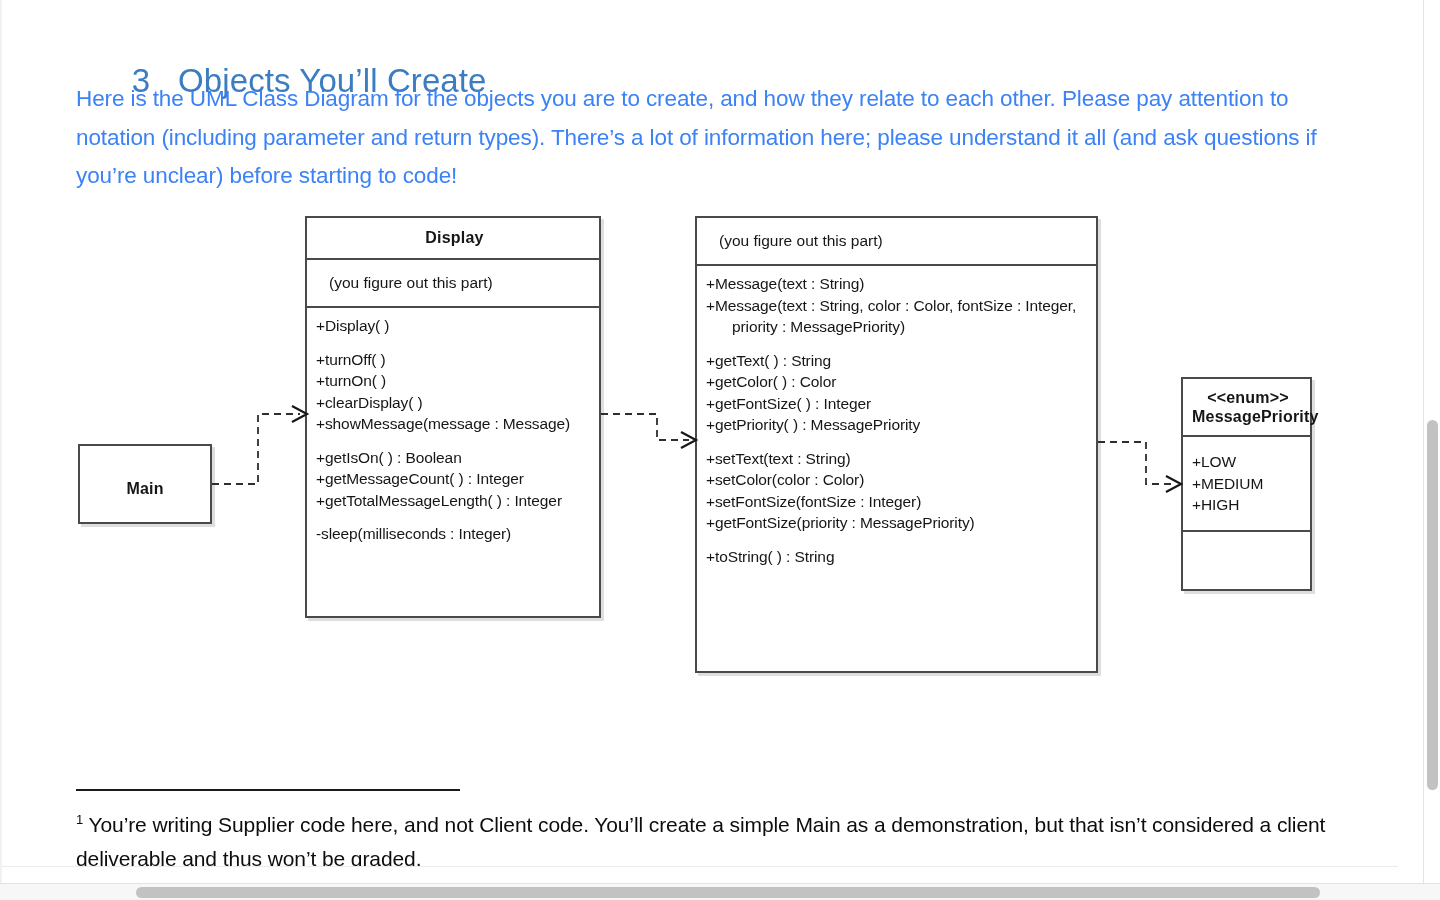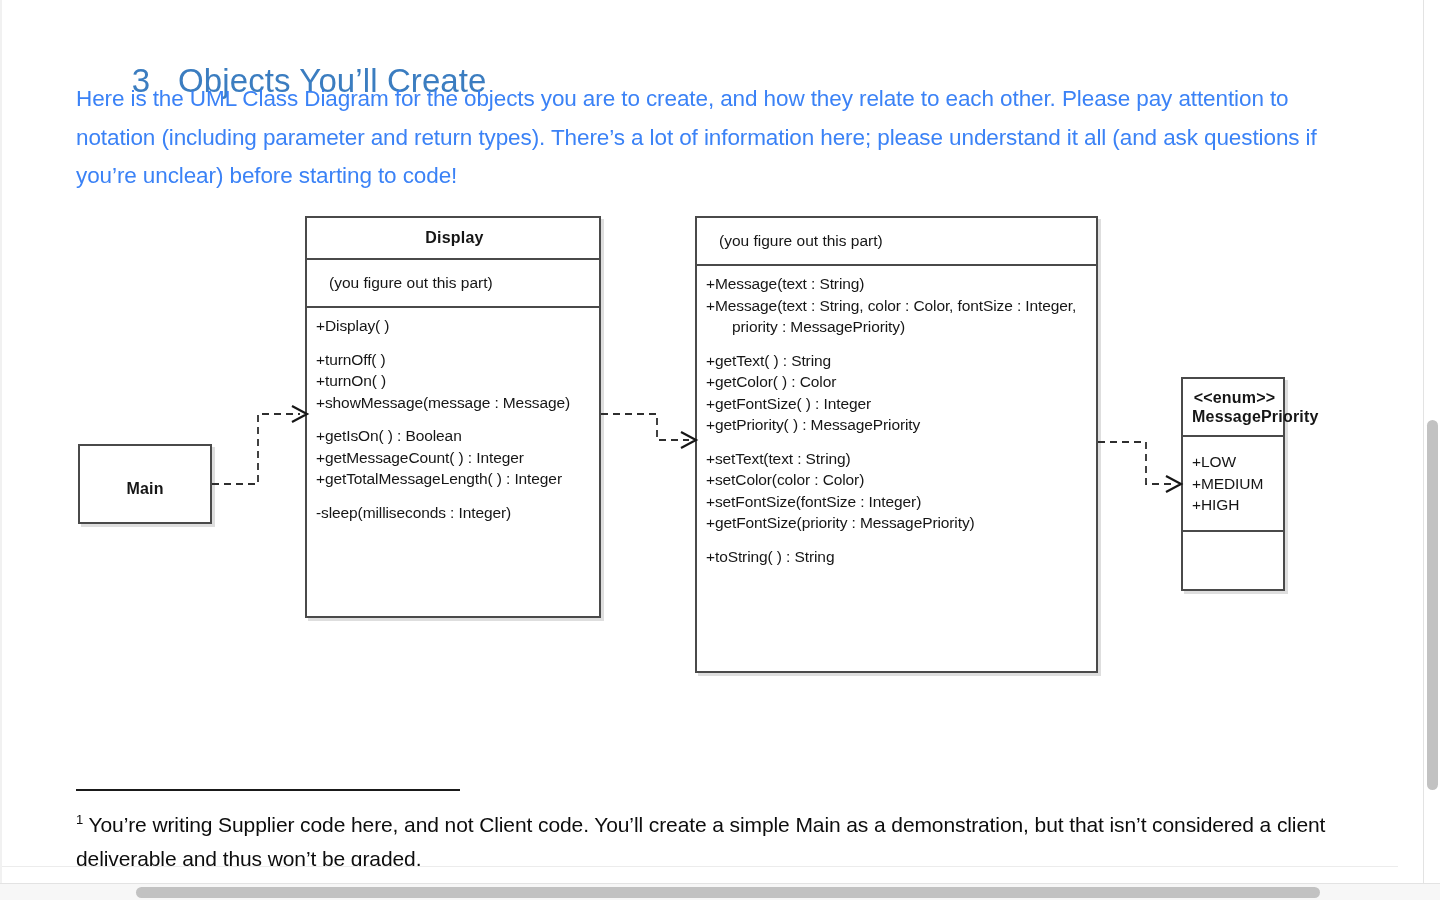--- a/index.html
+++ b/index.html
@@ -99,21 +99,21 @@
   }
   .memberline.blank { height: 12px; line-height: 12px; }
   .memberline.cont { padding-left: 26px; }
   .attrs-note { padding: 14px 6px 14px 22px; }
 
   
   #box-main      { left: 78px;  top: 444px; width: 134px; height: 80px; }
   #box-main .cls-title { padding-top: 34px; }
   #box-display   { left: 305px; top: 216px; width: 296px; height: 402px; }
   #box-message   { left: 695px; top: 216px; width: 403px; height: 457px; }
-  #box-enum      { left: 1181px; top: 377px; width: 104px; height: 214px; }
+  #box-enum      { left: 1181px; top: 377px; width: 131px; height: 214px; }
   #box-enum .cls-title { padding-top: 9px; padding-bottom: 9px; line-height: 19px; }
   #box-enum .enum-values { padding-top: 14px; padding-bottom: 14px; }
   #box-enum .enum-empty { height: 34px; }
 
   
   .dep { position: absolute; }
   .dep svg { display: block; overflow: visible; }
 
   
   #vscroll-track {
@@ -173,20 +173,21 @@
       </div>
 
       <div class="umlbox" id="box-display">
         <div class="compartment cls-title">Display</div>
         <div class="compartment attrs-note">(you figure out this part)</div>
         <div class="compartment">
           <div class="memberline">+Display( )</div>
           <div class="memberline blank"></div>
           <div class="memberline">+turnOff( )</div>
           <div class="memberline">+turnOn( )</div>
+          <div class="memberline">+clearDisplay( )</div>
           <div class="memberline">+showMessage(message : Message)</div>
           <div class="memberline blank"></div>
           <div class="memberline">+getIsOn( ) : Boolean</div>
           <div class="memberline">+getMessageCount( ) : Integer</div>
           <div class="memberline">+getTotalMessageLength( ) : Integer</div>
           <div class="memberline blank"></div>
           <div class="memberline">-sleep(milliseconds : Integer)</div>
         </div>
       </div>
 

